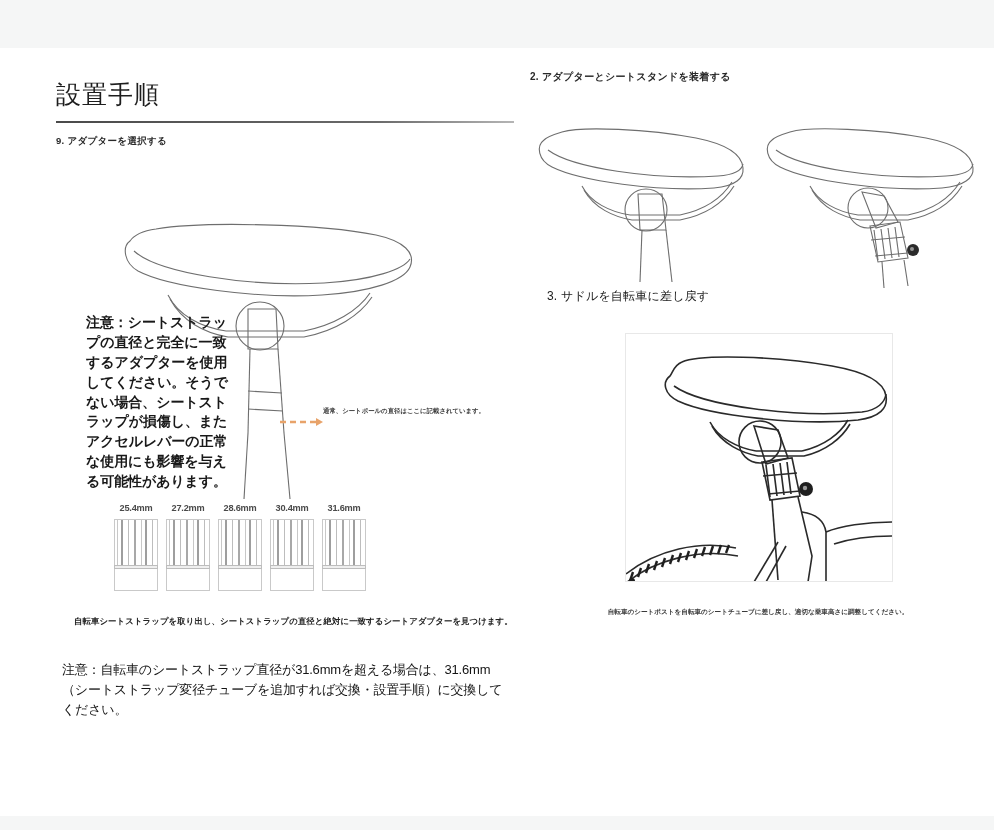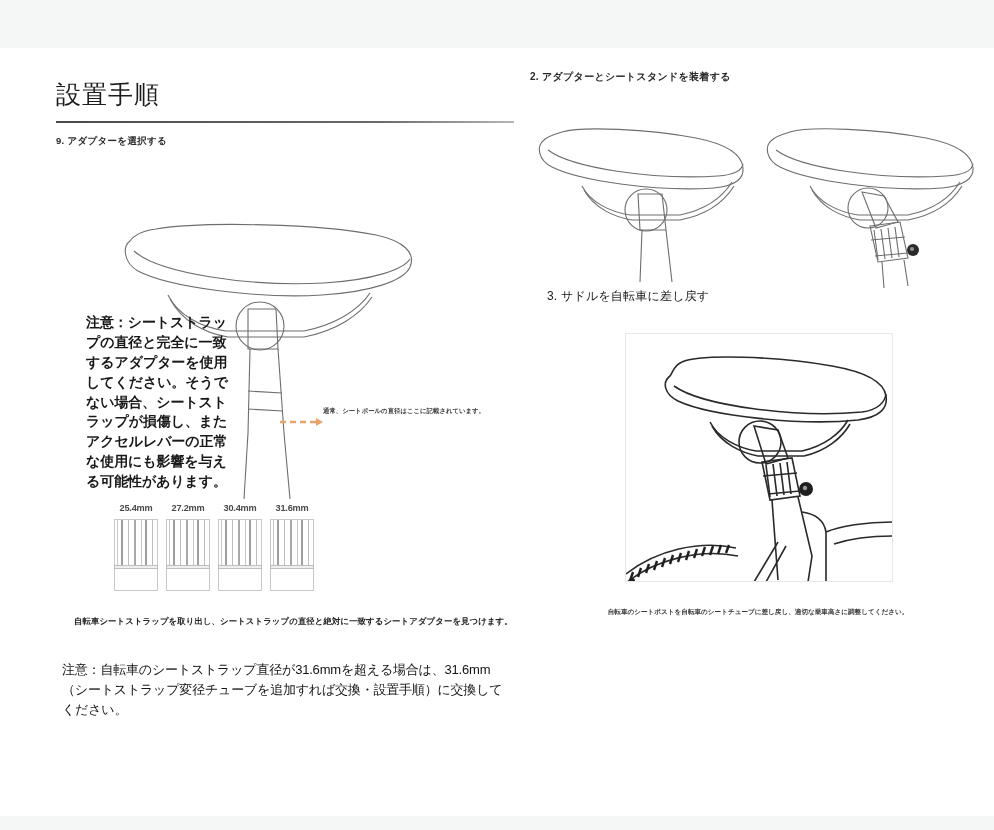--- a/index.html
+++ b/index.html
@@ -237,20 +237,28 @@
         <div class="adapter">
           <div class="adapter-label">25.4mm</div>
           <div class="adapter-body">
             <div class="adapter-tube"></div>
             <div class="adapter-lip"></div>
             <div class="adapter-base"></div>
           </div>
         </div>
         <div class="adapter">
           <div class="adapter-label">27.2mm</div>
+          <div class="adapter-body">
+            <div class="adapter-tube"></div>
+            <div class="adapter-lip"></div>
+            <div class="adapter-base"></div>
+          </div>
+        </div>
+        <div class="adapter">
+          <div class="adapter-label">28.6mm</div>
           <div class="adapter-body">
             <div class="adapter-tube"></div>
             <div class="adapter-lip"></div>
             <div class="adapter-base"></div>
           </div>
         </div>
         <div class="adapter">
           <div class="adapter-label">30.4mm</div>
           <div class="adapter-body">
             <div class="adapter-tube"></div>

